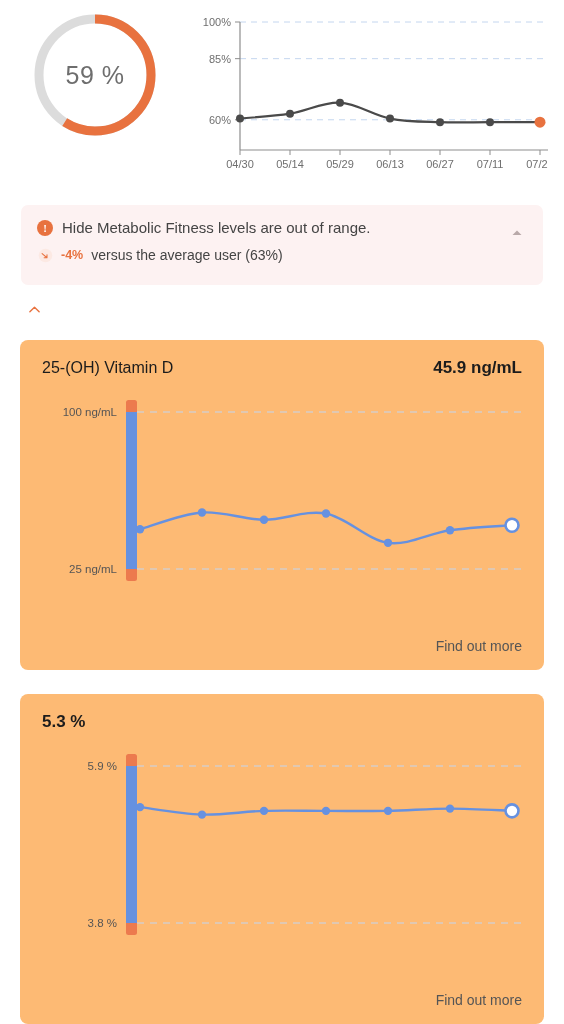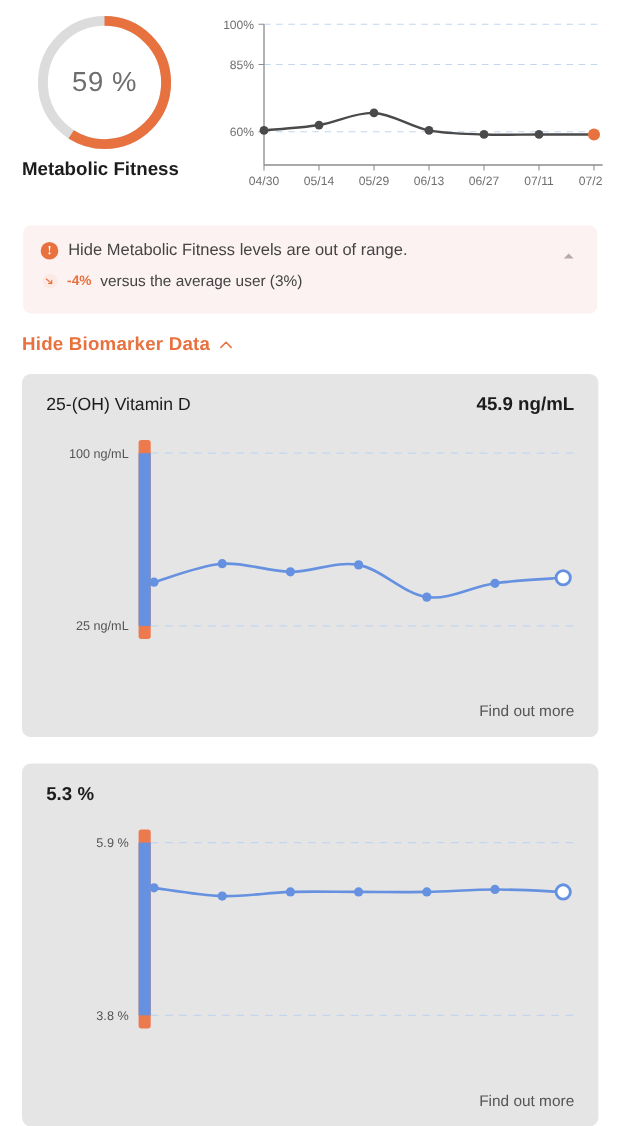--- a/index.html
+++ b/index.html
@@ -63,21 +63,21 @@
     display: flex; align-items: center; cursor: pointer;
   }
   .toggle-text {
     font-size: 17px; font-weight: bold; color: #e8723f; letter-spacing: .2px;
   }
   .toggle-chev { margin-left: 8px; width: 13px; height: 13px; }
 
   
   .card {
     position: absolute; left: 20px; width: 524px;
-    background: #e5e5e5; border-radius: 8px;
+    background: #fdba74; border-radius: 8px;
   }
   #card-0 { top: 340px; height: 330px; }
   #card-1 { top: 694px; height: 330px; }
 
   .card-head {
     display: flex; justify-content: space-between; align-items: baseline;
     padding: 18px 22px 0 22px;
   }
   .card-title { font-size: 16px; color: #1c1c1c; }
   .card-value { font-size: 17px; color: #1c1c1c; font-weight: bold; }
@@ -99,21 +99,20 @@
   <div class="summary">
 
     <div class="gauge-wrap">
       <div class="gauge">
         <svg width="126" height="126" viewBox="0 0 126 126">
           <circle id="gauge-track" cx="63" cy="63" r="56" fill="none" stroke="#dcdcdc" stroke-width="9"></circle>
           <circle id="gauge-fill" cx="63" cy="63" r="56" fill="none" stroke="#e8723f" stroke-width="9" stroke-linecap="butt" transform="rotate(-90 63 63)" stroke-dasharray="207.59644254921352 351.85837720205683"></circle>
         </svg>
         <div class="gauge-value">59 %</div>
       </div>
-      <div class="gauge-label">Metabolic Fitness</div>
     </div>
 
     <div class="spark">
       <svg id="spark-svg" width="352" height="160" viewBox="0 0 352 160">
           <line x1="44" y1="12" x2="352" y2="12" stroke="#c4d6ef" stroke-width="1" stroke-dasharray="6 5"></line>
           <line x1="39" y1="12" x2="44" y2="12" stroke="#8d8d8d" stroke-width="1"></line>
           <text x="35" y="16" text-anchor="end" class="tick-text">100%</text>
           <line x1="44" y1="48.66666666666667" x2="352" y2="48.66666666666667" stroke="#c4d6ef" stroke-width="1" stroke-dasharray="6 5"></line>
           <line x1="39" y1="48.66666666666667" x2="44" y2="48.66666666666667" stroke="#8d8d8d" stroke-width="1"></line>
           <text x="35" y="52.66666666666667" text-anchor="end" class="tick-text">85%</text>
@@ -152,29 +151,28 @@
     <div class="alert-row1">
       <div class="excl-icon">!</div>
       <div class="alert-title">Hide Metabolic Fitness levels are out of range.</div>
     </div>
     <div class="alert-row2">
       <svg class="trend-icon" viewBox="0 0 20 20">
         <circle cx="10" cy="10" r="9" fill="#fbe6dd" opacity="0.75"></circle>
         <path d="M5.5 7.5 L12 13 M12 13 L12 9 M12 13 L8.2 13" fill="none" stroke="#e8723f" stroke-width="1.4" stroke-linecap="round"></path>
       </svg>
       <div class="delta">-4%</div>
-      <div class="alert-sub">versus the average user (3%)</div>
+      <div class="alert-sub">versus the average user (63%)</div>
     </div>
     <svg class="alert-collapse" viewBox="0 0 16 16">
       <path d="M3.5 10 L8 5.5 L12.5 10 Z" fill="#b9a9a9"></path>
     </svg>
   </div>
 
   <div class="toggle-link">
-    <span class="toggle-text">Hide Biomarker Data</span>
     <svg class="toggle-chev" viewBox="0 0 14 14">
       <path d="M2 9.5 L7 4.5 L12 9.5" fill="none" stroke="#e8723f" stroke-width="1.5" stroke-linecap="round" stroke-linejoin="round"></path>
     </svg>
   </div>
 
   <div class="card" id="card-0">
     <div class="card-head">
       <div class="card-title">25-(OH) Vitamin D</div>
       <div class="card-value">45.9 ng/mL</div>
     </div>

